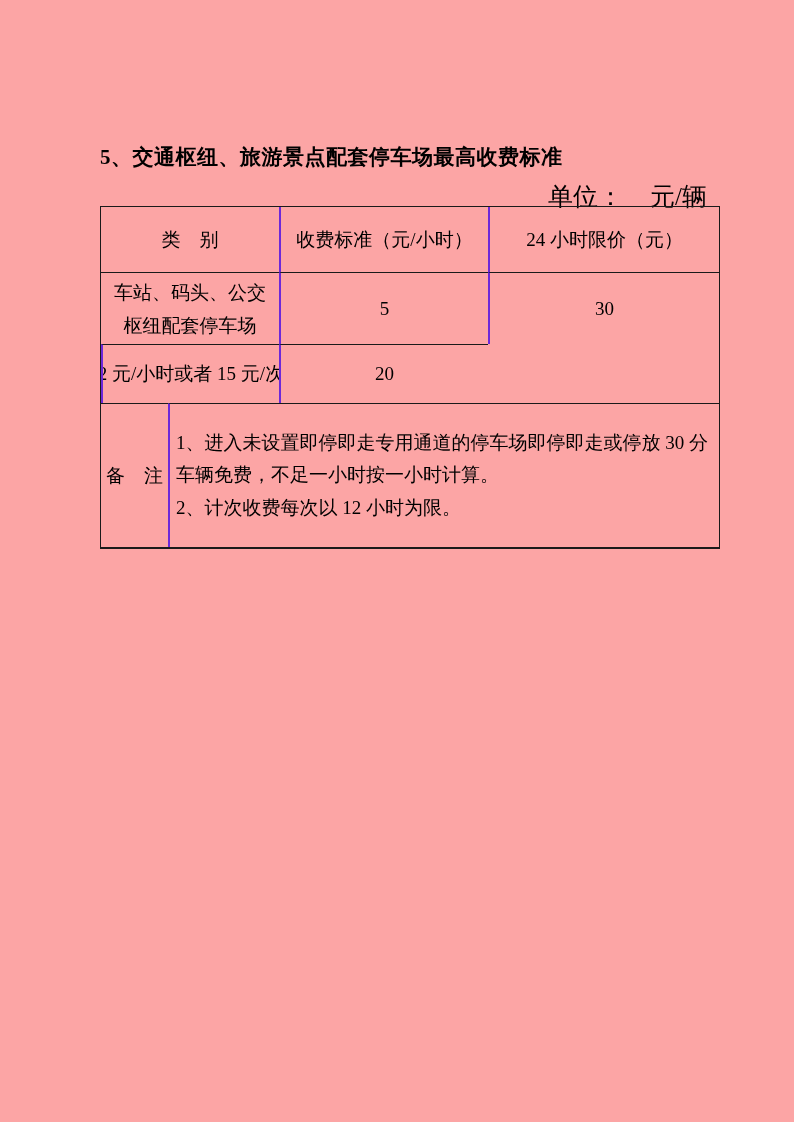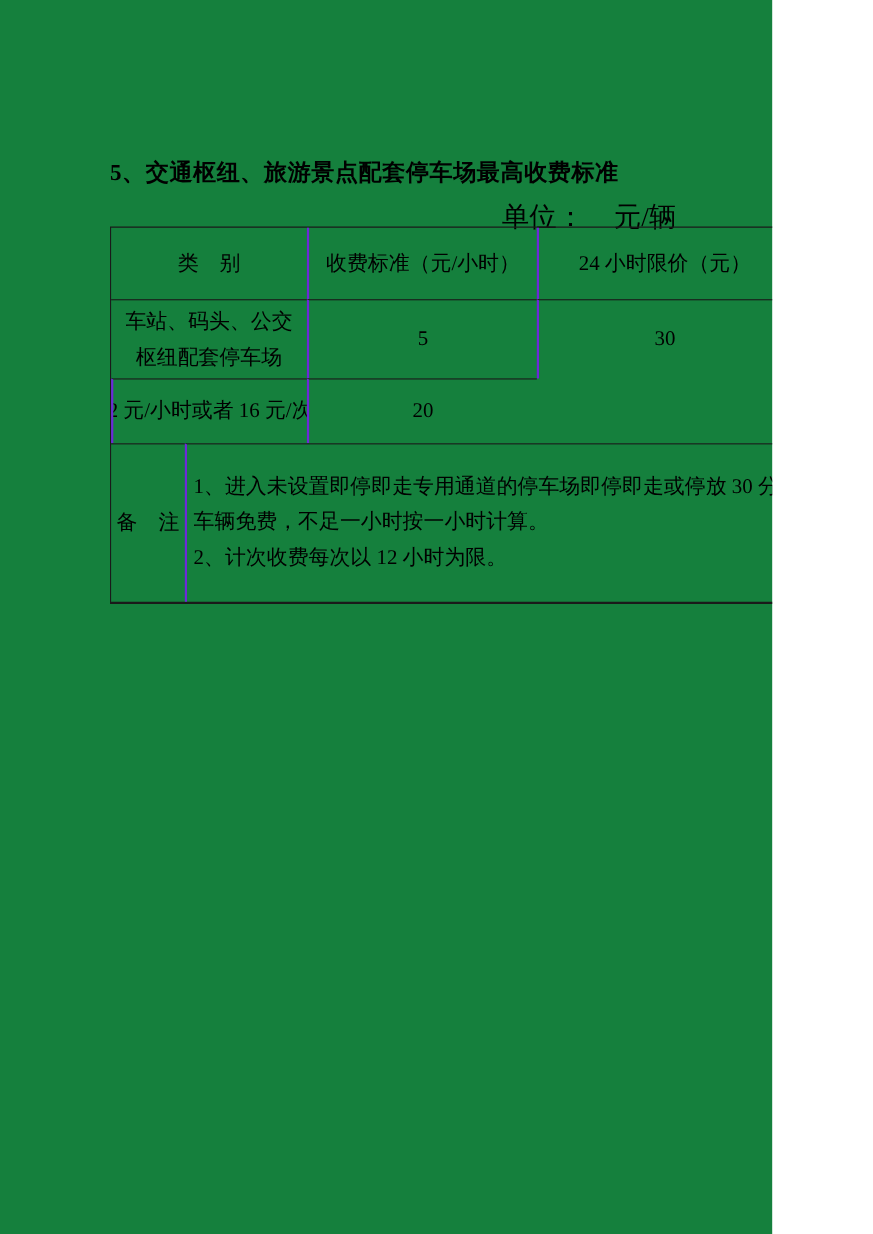--- a/index.html
+++ b/index.html
@@ -2,23 +2,23 @@
 <html><head>
 <meta charset="utf-8">
 <style>
   html, body {
     margin: 0;
     padding: 0;
     background: #ffffff;
   }
   .page {
     position: relative;
-    width: 702px;
+    width: 794px;
     height: 1122px;
-    background: #15803d;
+    background: #fca5a5;
     color: #000000;
     font-family: "Liberation Serif", "DejaVu Serif", serif;
     overflow: hidden;
   }
   .title {
     position: absolute;
     left: 100px;
     top: 143px;
     font-size: 21px;
     font-weight: bold;
@@ -103,21 +103,21 @@
     <div class="row cols3 bordered">
       <div class="cell first h-row1">
         <span class="cat-line">车站、码头、公交</span>
         <span class="cat-line">枢纽配套停车场</span>
       </div>
       <div class="cell h-row1">5</div>
       <div class="cell h-row1">30</div>
     </div>
 
     <div class="row cols3 bordered">
-      <div class="cell h-row2">2 元/小时或者 16 元/次</div>
+      <div class="cell h-row2">2 元/小时或者 15 元/次</div>
       <div class="cell h-row2">20</div>
     </div>
 
     <div class="row cols2 bordered">
       <div class="cell first h-remark">备　注</div>
       <div class="cell h-remark remark-content">
         <div class="remark-line">1、进入未设置即停即走专用通道的停车场即停即走或停放 30 分</div>
         <div class="remark-line">车辆免费，不足一小时按一小时计算。</div>
         <div class="remark-line">2、计次收费每次以 12 小时为限。</div>
       </div>

